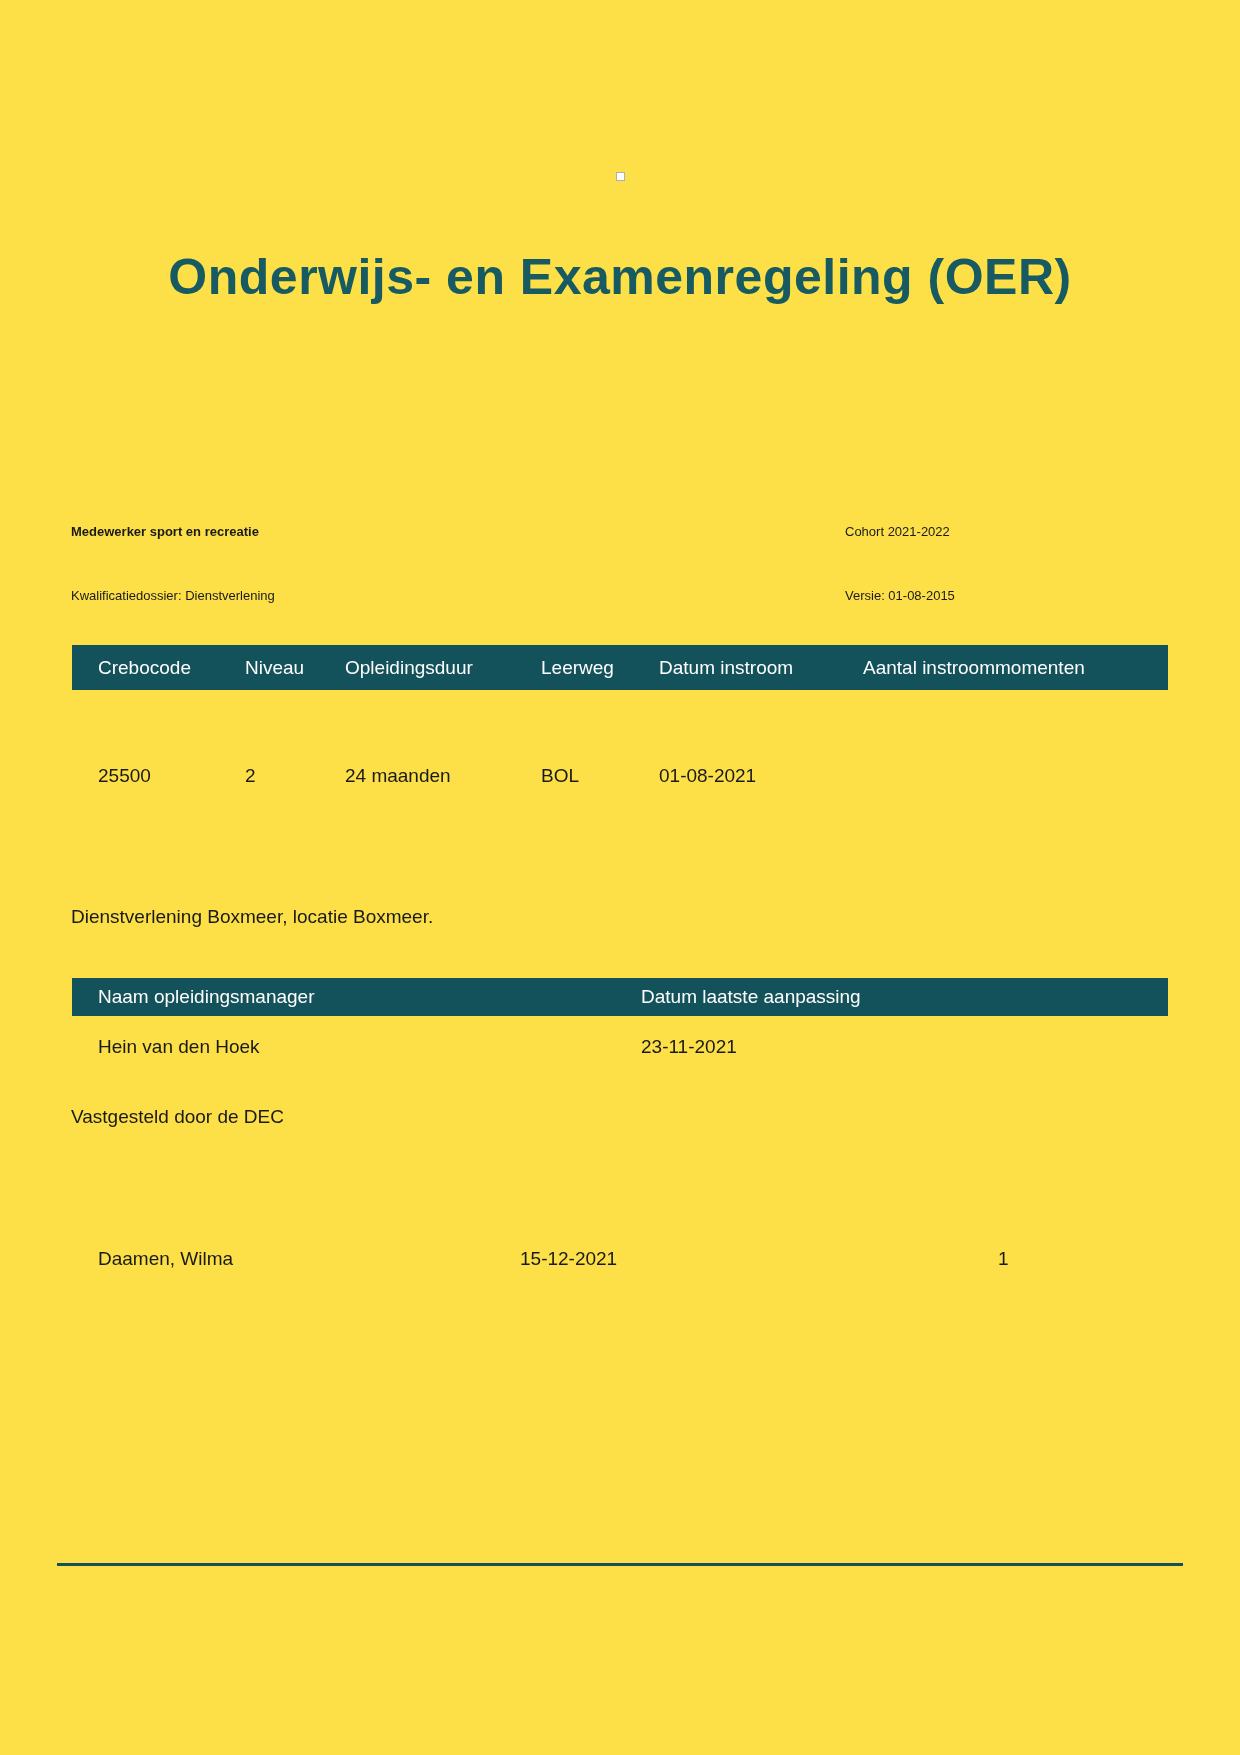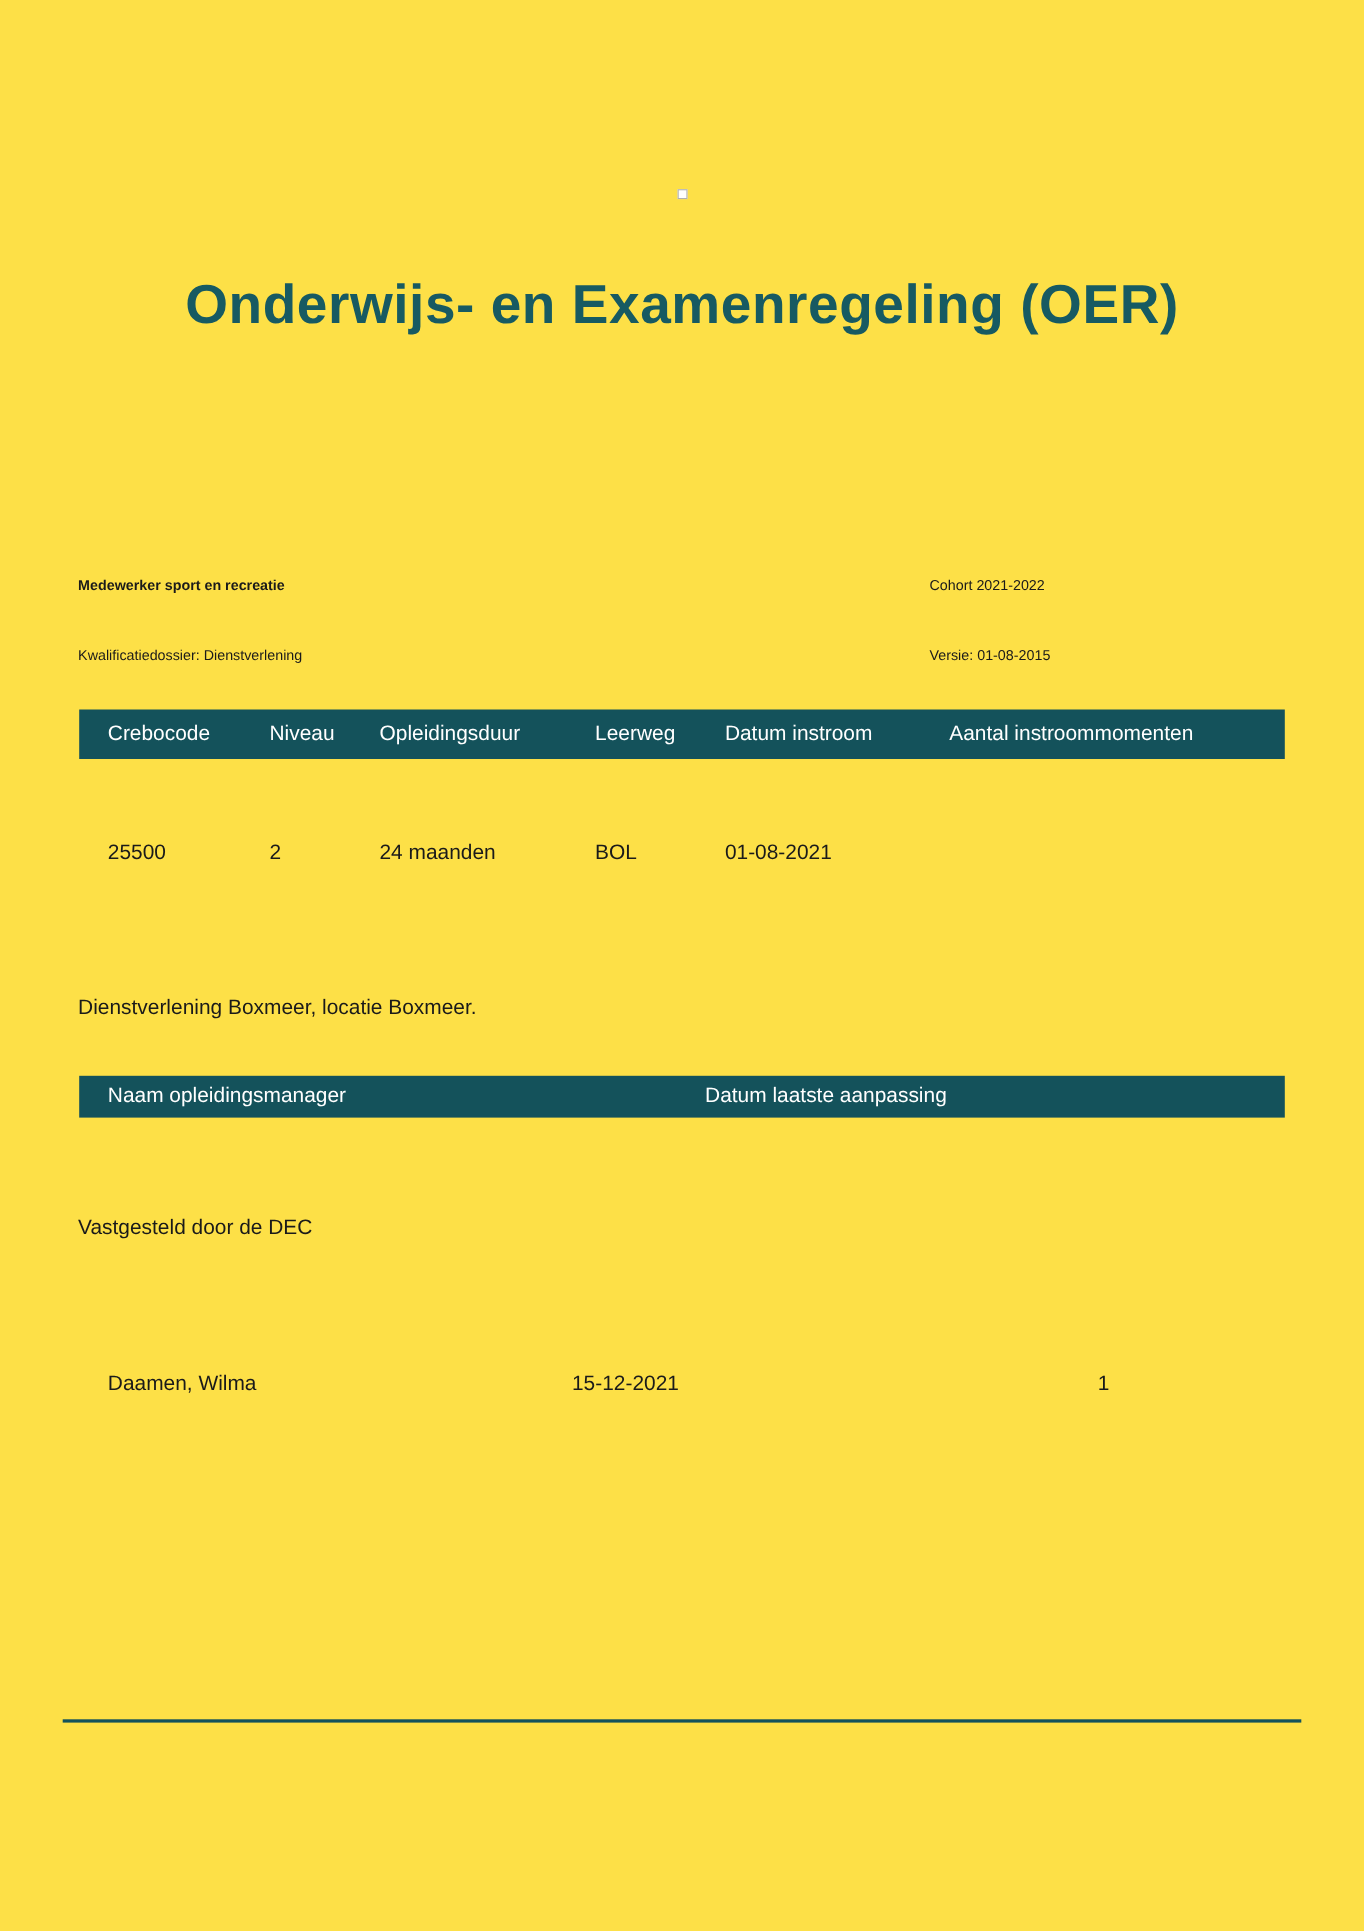--- a/index.html
+++ b/index.html
@@ -139,20 +139,24 @@
   </div>
 
   <div class="section-text" id="team-heading">
     <div>Dienstverlening Boxmeer, locatie Boxmeer.</div>
   </div>
 
   <div class="band" id="t2-band">
     <div class="cell t2-c1">Naam opleidingsmanager</div>
     <div class="cell t2-c2">Datum laatste aanpassing</div>
   </div>
+  <div class="trow" id="t2-row">
+    <div class="cell t2-c1">Hein van den Hoek</div>
+    <div class="cell t2-c2">23-11-2021</div>
+  </div>
 
   <div class="section-text" id="approval-heading">Vastgesteld door de DEC</div>
 
   <div class="trow" id="t3-row">
     <div class="cell t3-c1">Daamen, Wilma</div>
     <div class="cell t3-c2">15-12-2021</div>
     <div class="cell t3-c3">1</div>
   </div>
 
   <div class="bottom-rule"></div>

